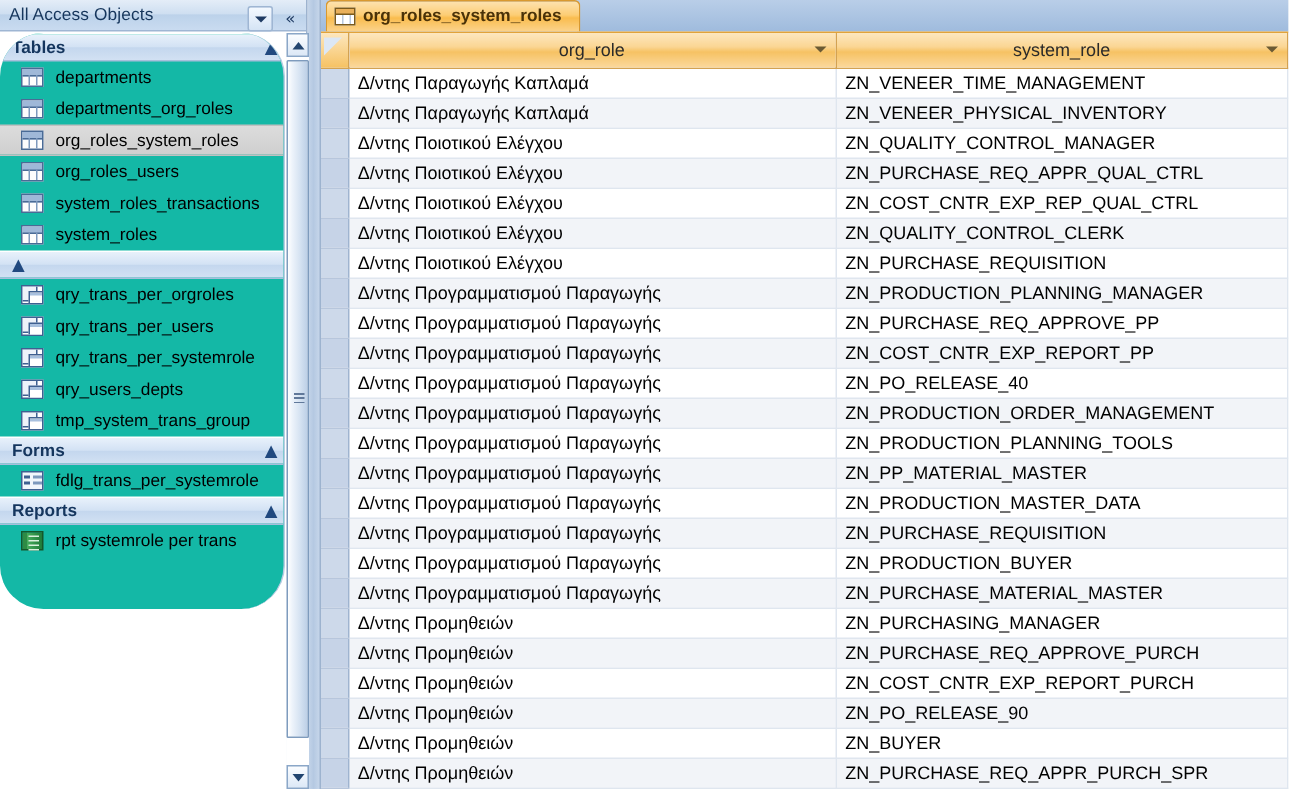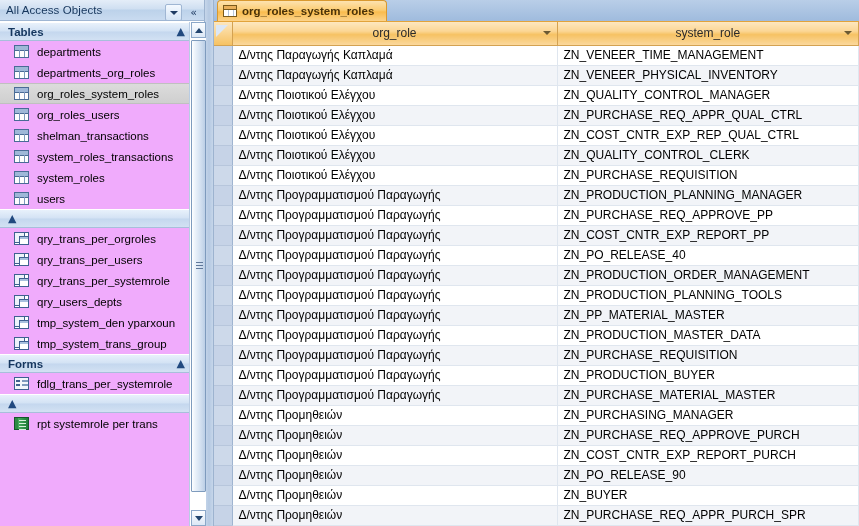--- a/index.html
+++ b/index.html
@@ -60,24 +60,25 @@
   }
   .dbl-chev {
     font-size: 11px; color: #1f3b63; line-height: 1;
     font-family: "DejaVu Sans", sans-serif;
   }
 
   .nav-body {
     position: absolute;
     top: 22px; left: 0;
     width: 190px;
-    height: 504px;
+    height: 384px;
     overflow: hidden;
-    background: #f0abfc;
+    background: #14b8a6;
     border-right: 1px solid #b9cce3;
+    border-radius: 29px;
   }
   .grp-header {
     height: 19px;
     background: linear-gradient(to bottom, #e8f1fb 0%, #d3e2f4 48%, #c4d7ee 52%, #d2e1f3 100%);
     border-top: 1px solid #ffffff;
     border-bottom: 1px solid #a8bedb;
     display: flex;
     align-items: center;
     padding: 0 4px 0 8px;
   }
@@ -365,70 +366,59 @@
         <div class="obj-row selected">
           <span class="ico ico-table"></span>
           <span class="obj-label">org_roles_system_roles</span>
         </div>
         <div class="obj-row">
           <span class="ico ico-table"></span>
           <span class="obj-label">org_roles_users</span>
         </div>
         <div class="obj-row">
           <span class="ico ico-table"></span>
-          <span class="obj-label">shelman_transactions</span>
-        </div>
-        <div class="obj-row">
-          <span class="ico ico-table"></span>
           <span class="obj-label">system_roles_transactions</span>
         </div>
         <div class="obj-row">
           <span class="ico ico-table"></span>
           <span class="obj-label">system_roles</span>
         </div>
-        <div class="obj-row">
-          <span class="ico ico-table"></span>
-          <span class="obj-label">users</span>
-        </div>
         <div class="grp-header">
           <span class="chev-up">▲</span>
         </div>
         <div class="obj-row">
           <span class="ico ico-query"></span>
           <span class="obj-label">qry_trans_per_orgroles</span>
         </div>
         <div class="obj-row">
           <span class="ico ico-query"></span>
           <span class="obj-label">qry_trans_per_users</span>
         </div>
         <div class="obj-row">
           <span class="ico ico-query"></span>
           <span class="obj-label">qry_trans_per_systemrole</span>
         </div>
         <div class="obj-row">
           <span class="ico ico-query"></span>
           <span class="obj-label">qry_users_depts</span>
-        </div>
-        <div class="obj-row">
-          <span class="ico ico-query"></span>
-          <span class="obj-label">tmp_system_den yparxoun</span>
         </div>
         <div class="obj-row">
           <span class="ico ico-query"></span>
           <span class="obj-label">tmp_system_trans_group</span>
         </div>
         <div class="grp-header">
           <span class="label">Forms</span>
           <span class="chev-up">▲</span>
         </div>
         <div class="obj-row">
           <span class="ico ico-form"></span>
           <span class="obj-label">fdlg_trans_per_systemrole</span>
         </div>
         <div class="grp-header">
+          <span class="label">Reports</span>
           <span class="chev-up">▲</span>
         </div>
         <div class="obj-row">
           <span class="ico ico-report"></span>
           <span class="obj-label">rpt systemrole per trans</span>
         </div>
       </div>
 
     <div class="nav-scroll">
       <div class="sb-btn top">

